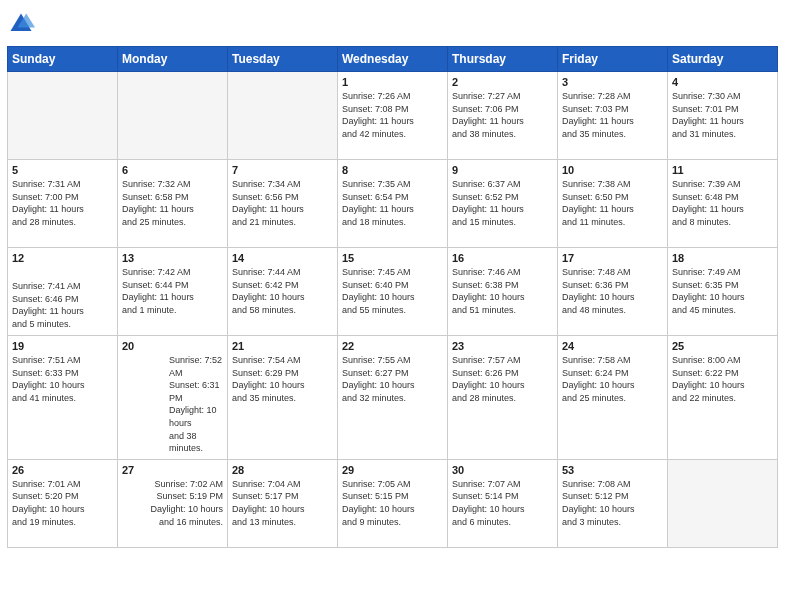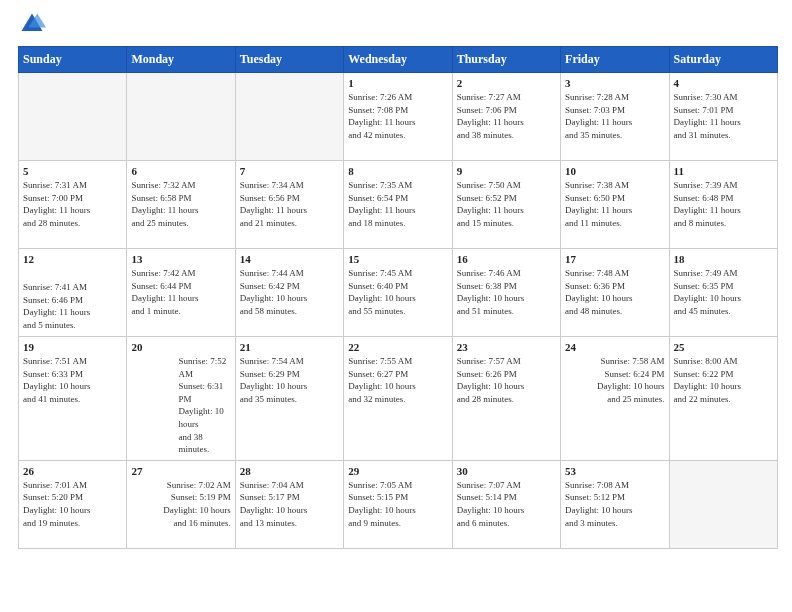--- a/index.html
+++ b/index.html
@@ -6,24 +6,23 @@
     body {
       font-family: Arial, sans-serif;
       background: #fff;
       width: 792px;
       height: 612px;
       overflow: hidden;
     }
     .page {
       width: 792px;
       height: 528px;
-      padding: 10px 14px 10px 18px;
+      padding: 10px 14px 10px 7px;
       display: flex;
       flex-direction: column;
-      font-family: Liberation Serif, serif;
     }
     .header {
       display: flex;
       justify-content: space-between;
       align-items: flex-start;
       margin-bottom: 8px;
     }
     .logo {
       display: flex;
       align-items: center;
@@ -191,21 +190,21 @@
           </td>
           <td>
             <div class="day-num">8</div>
             <div class="day-info" style="white-space: pre-line;">Sunrise: 7:35 AM
 Sunset: 6:54 PM
 Daylight: 11 hours
 and 18 minutes.</div>
           </td>
           <td>
             <div class="day-num">9</div>
-            <div class="day-info" style="white-space: pre-line;">Sunrise: 7:50 AM
+            <div class="day-info" style="white-space: pre-line;">Sunrise: 6:37 AM
 Sunset: 6:52 PM
 Daylight: 11 hours
 and 15 minutes.</div>
           </td>
           <td>
             <div class="day-num">10</div>
             <div class="day-info" style="white-space: pre-line;">Sunrise: 7:38 AM
 Sunset: 6:50 PM
 Daylight: 11 hours
 and 11 minutes.</div>
@@ -300,21 +299,21 @@
           </td>
           <td>
             <div class="day-num">23</div>
             <div class="day-info" style="white-space: pre-line;">Sunrise: 7:57 AM
 Sunset: 6:26 PM
 Daylight: 10 hours
 and 28 minutes.</div>
           </td>
           <td>
             <div class="day-num">24</div>
-            <div class="day-info" style="white-space: pre-line; text-align: right;">Sunrise: 7:58 AM
+            <div class="day-info" style="white-space: pre-line;">Sunrise: 7:58 AM
 Sunset: 6:24 PM
 Daylight: 10 hours
 and 25 minutes.</div>
           </td>
           <td>
             <div class="day-num">25</div>
             <div class="day-info" style="white-space: pre-line;">Sunrise: 8:00 AM
 Sunset: 6:22 PM
 Daylight: 10 hours
 and 22 minutes.</div>

